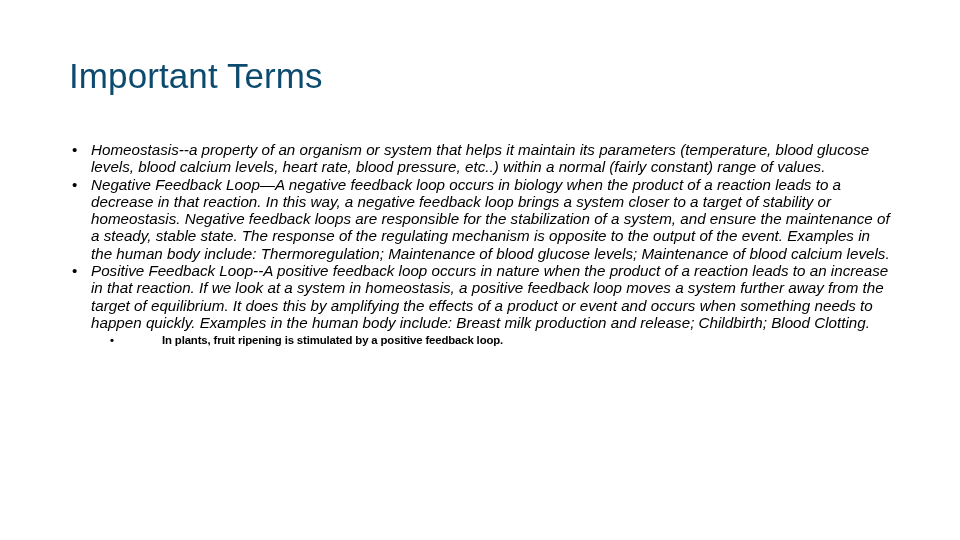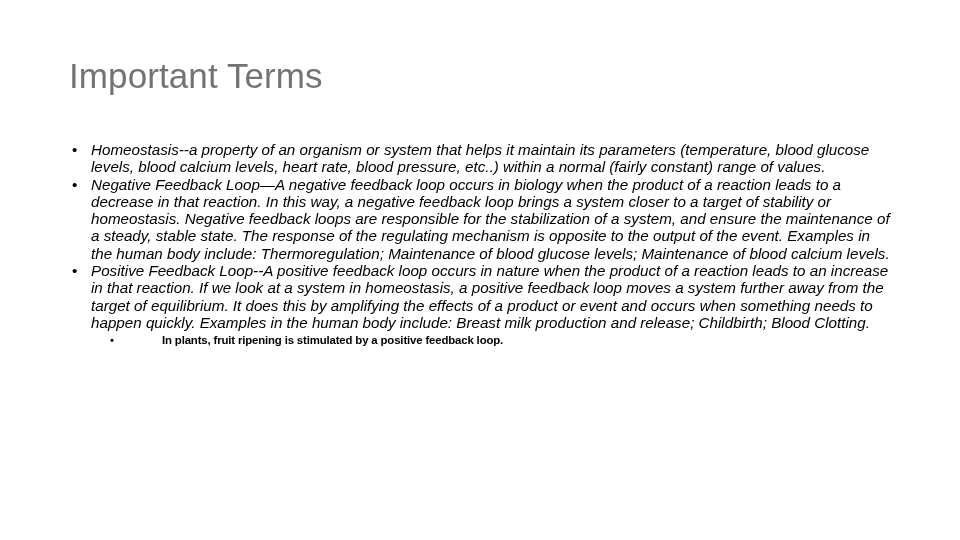--- a/index.html
+++ b/index.html
@@ -24,21 +24,21 @@
 
   .slide-title {
     position: absolute;
     left: 69px;
     top: 55px;
     width: 830px;
     font-size: 35px;
     font-weight: 400;
     line-height: 42px;
     letter-spacing: 0.1px;
-    color: #737373;
+    color: #0c4a6e;
     white-space: nowrap;
   }
 
   .body-block {
     position: absolute;
     left: 69px;
     top: 141px;
     width: 822px;
   }
 

